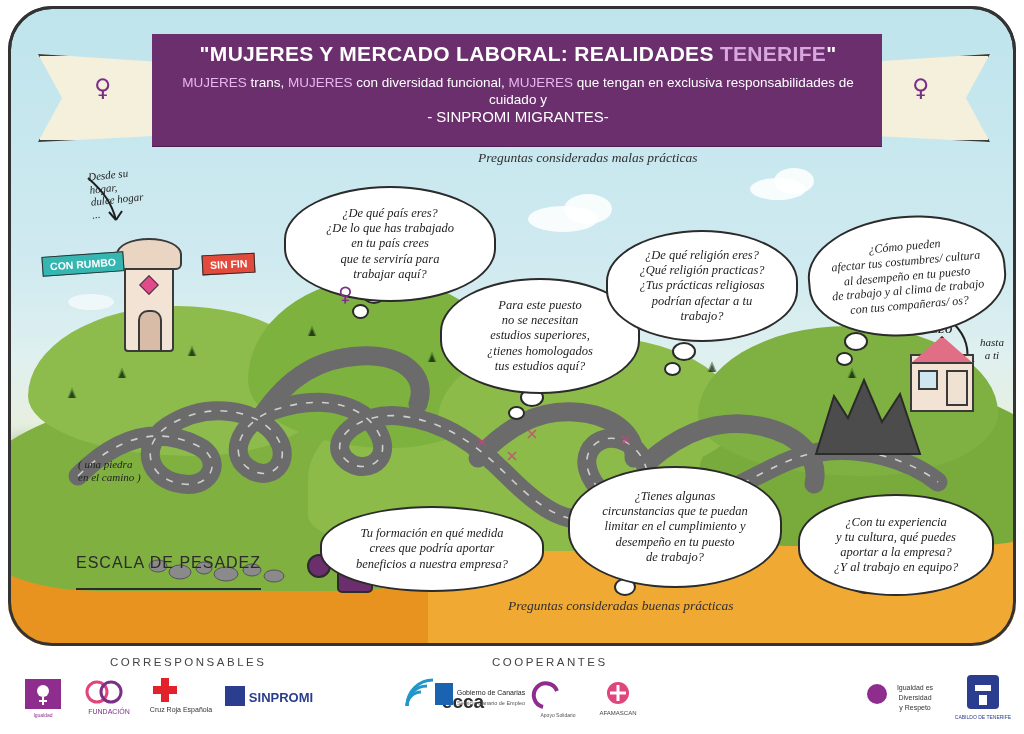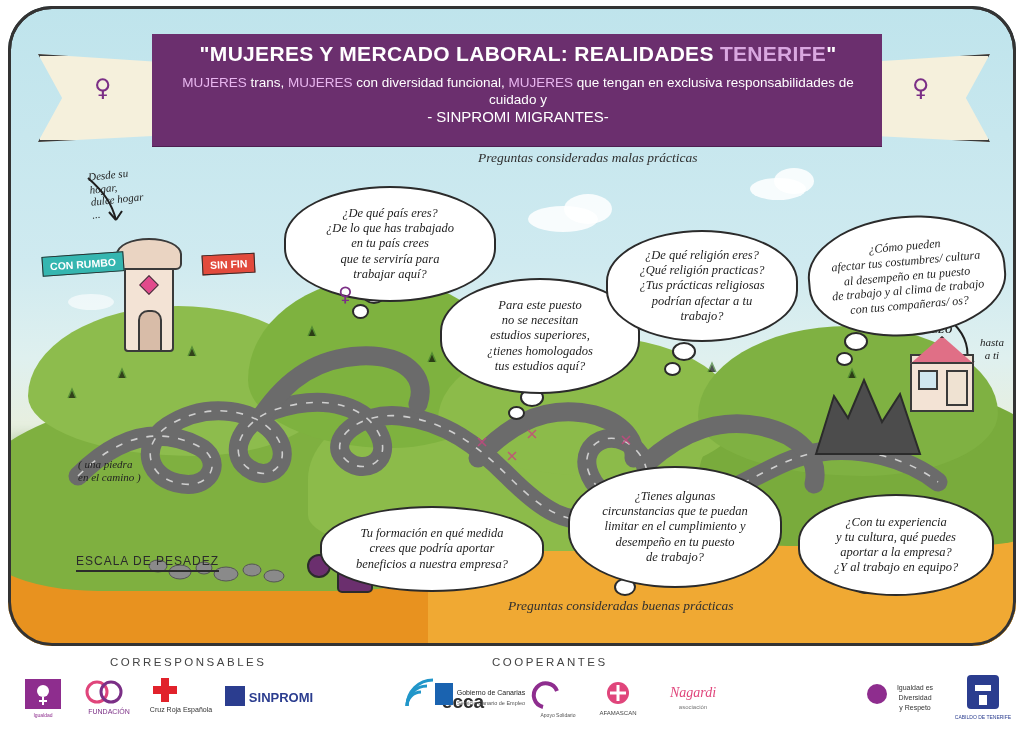--- a/index.html
+++ b/index.html
@@ -232,25 +232,25 @@
     border: 1.5px solid #2b2b2b;
   }
   .flag.teal { background: #35b6b0; }
   .flag.red { background: #e24a3c; }
 
   .scale-label {
     position: absolute;
     left: 68px;
     top: 548px;
     font-family: "Liberation Sans", sans-serif;
-    font-size: 12px;
+    font-size: 16px;
     letter-spacing: 1px;
     color: #2b2b2b;
     border-bottom: 2px solid #2b2b2b;
-    padding-bottom: 2px;
+    padding-bottom: 16px;
   }
 
   
   .footer {
     position: absolute;
     left: 0;
     top: 648px;
     width: 1024px;
     height: 86px;
     background: #ffffff;
@@ -521,26 +521,20 @@
           <text x="29" y="40" font-size="5" text-anchor="middle" fill="#555" font-family="Liberation Sans">Apoyo Solidario</text>
         </svg>
     </div>
     <div class="logo" style="left:586px;top:26px;width:64px;height:48px;">
       <svg width="62" height="42" viewBox="0 0 62 42">
           <circle cx="31" cy="16" r="11" fill="#e0457b"></circle>
           <path d="M31,8 v16 M23,16 h16" stroke="#fff" stroke-width="3"></path>
           <text x="31" y="38" font-size="6" text-anchor="middle" fill="#444" font-family="Liberation Sans">AFAMASCAN</text>
         </svg>
     </div>
-    <div class="logo" style="left:650px;top:26px;width:86px;height:48px;">
-      <svg width="84" height="42" viewBox="0 0 84 42">
-          <text x="42" y="20" font-size="14" text-anchor="middle" fill="#e0457b" font-family="Liberation Serif" font-style="italic">Nagardi</text>
-          <text x="42" y="32" font-size="6" text-anchor="middle" fill="#777" font-family="Liberation Sans">asociación</text>
-        </svg>
-    </div>
     <div class="logo" style="left:856px;top:26px;width:92px;height:48px;">
       <svg width="90" height="44" viewBox="0 0 90 44">
           <circle cx="20" cy="18" r="10" fill="#8e2d8e"></circle>
           <text x="58" y="14" font-size="7" text-anchor="middle" fill="#333" font-family="Liberation Sans">Igualdad es</text>
           <text x="58" y="24" font-size="7" text-anchor="middle" fill="#333" font-family="Liberation Sans">Diversidad</text>
           <text x="58" y="34" font-size="7" text-anchor="middle" fill="#333" font-family="Liberation Sans">y Respeto</text>
         </svg>
     </div>
     <div class="logo" style="left:952px;top:22px;width:62px;height:54px;">
       <svg width="60" height="52" viewBox="0 0 60 52">

